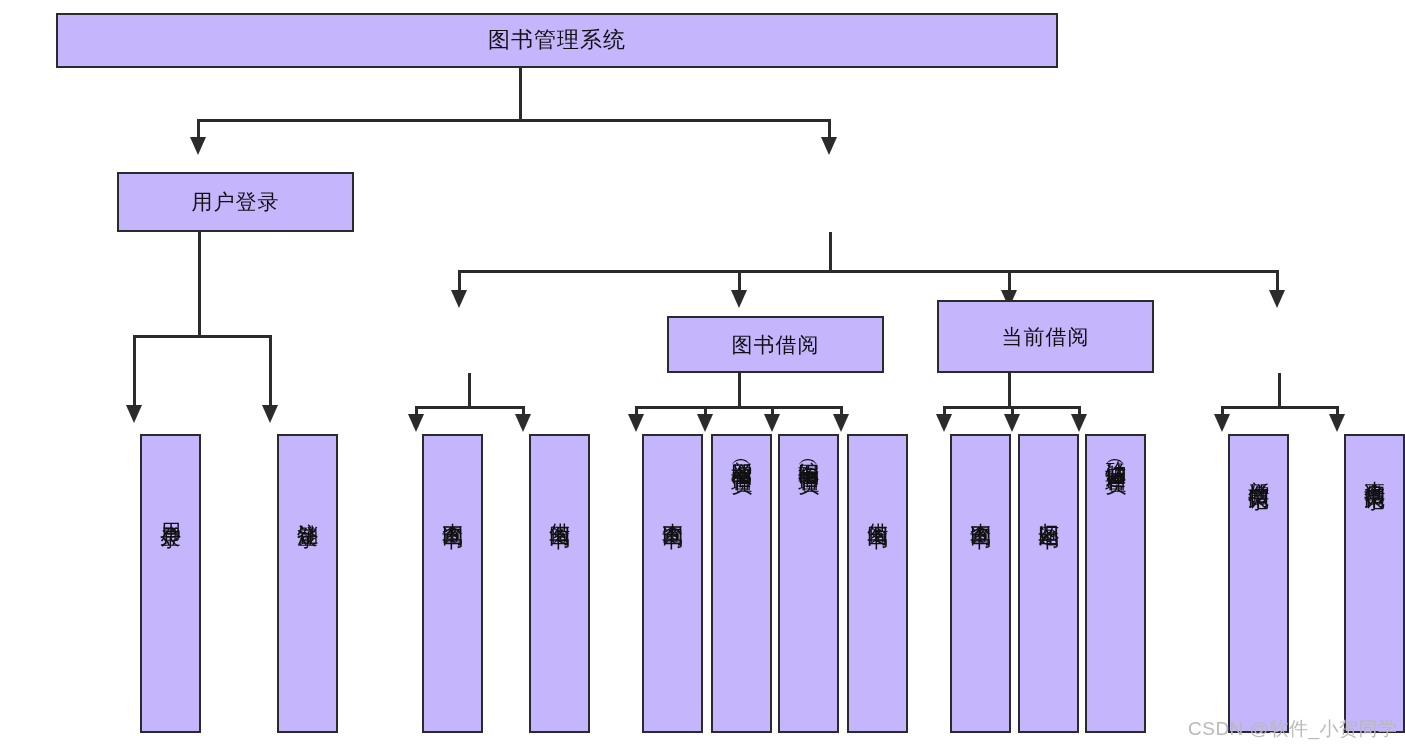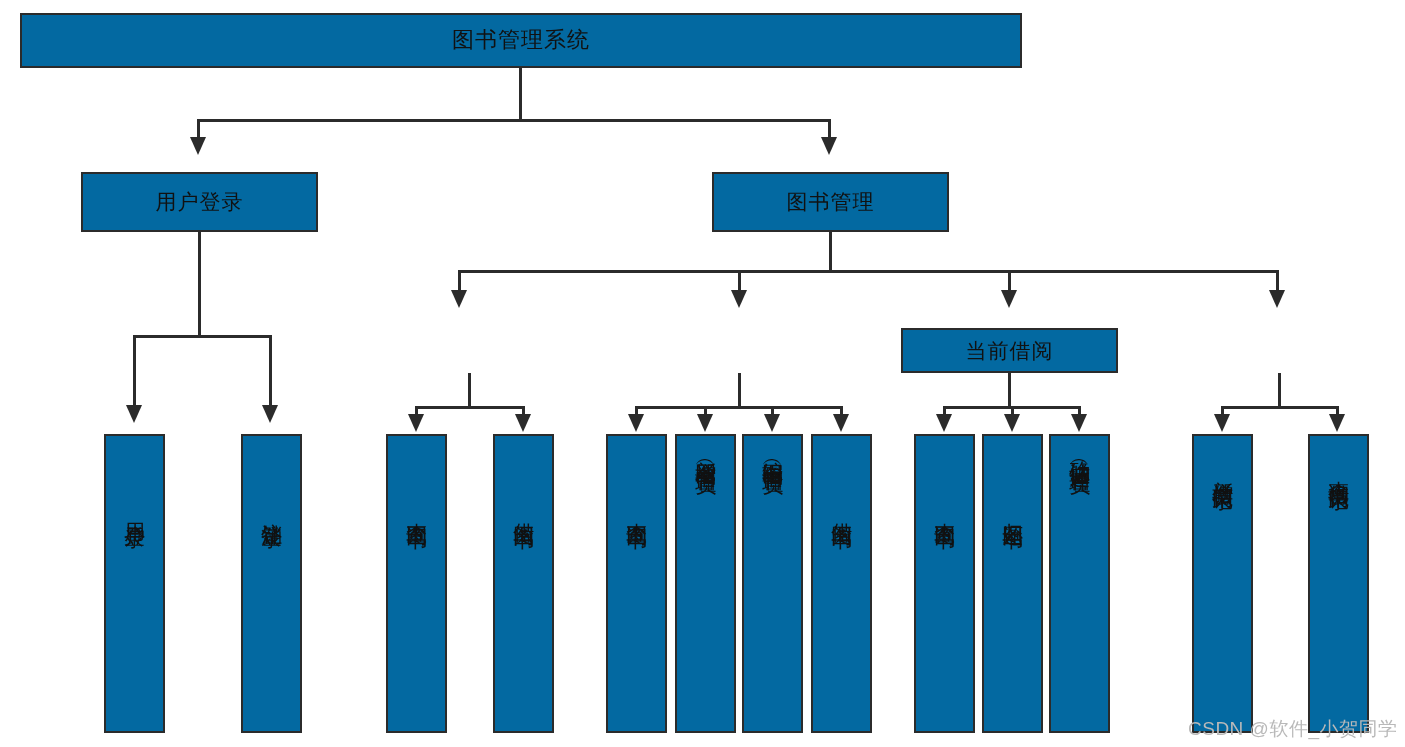--- a/index.html
+++ b/index.html
@@ -15,26 +15,27 @@
     position: relative;
     width: 1405px;
     height: 747px;
     background: #ffffff;
     overflow: hidden;
   }
   
   .node {
     position: absolute;
     box-sizing: border-box;
-    background: #0369a1;
+    background: #c4b5fd;
     border: 2px solid #2b2b2b;
     display: flex;
     align-items: center;
     justify-content: center;
     color: #111111;
+    margin-left: 36px;
   }
   .node.h-label {
     font-size: 21px;
     letter-spacing: 1px;
     line-height: 1.2;
   }
   .node.root {
     font-size: 22px;
   }
   
@@ -92,43 +93,43 @@
   <div class="hline" style="left:197px; top:119px; width:634px; height:3px;"></div>
   <div class="vline" style="left:197px; top:119px; width:3px; height:20px;"></div>
   <div class="arrow" style="left:190px; top:137px;"></div>
   <div class="vline" style="left:828px; top:119px; width:3px; height:20px;"></div>
   <div class="arrow" style="left:821px; top:137px;"></div>
 
   <div class="node h-label" style="left:81px; top:172px; width:237px; height:60px;">
     <span>用户登录</span>
   </div>
 
-  <div class="node h-label" style="left:712px; top:172px; width:237px; height:60px;">
-    <span>图书管理</span>
-  </div>
 
   <div class="vline" style="left:198px; top:232px; width:3px; height:105px;"></div>
   <div class="hline" style="left:133px; top:335px; width:139px; height:3px;"></div>
   <div class="vline" style="left:133px; top:335px; width:3px; height:72px;"></div>
   <div class="arrow" style="left:126px; top:405px;"></div>
   <div class="vline" style="left:269px; top:335px; width:3px; height:72px;"></div>
   <div class="arrow" style="left:262px; top:405px;"></div>
 
   <div class="vline" style="left:829px; top:232px; width:3px; height:40px;"></div>
   <div class="hline" style="left:458px; top:270px; width:821px; height:3px;"></div>
   <div class="vline" style="left:458px; top:270px; width:3px; height:22px;"></div>
   <div class="arrow" style="left:451px; top:290px;"></div>
   <div class="vline" style="left:738px; top:270px; width:3px; height:22px;"></div>
   <div class="arrow" style="left:731px; top:290px;"></div>
   <div class="vline" style="left:1008px; top:270px; width:3px; height:22px;"></div>
   <div class="arrow" style="left:1001px; top:290px;"></div>
   <div class="vline" style="left:1276px; top:270px; width:3px; height:22px;"></div>
   <div class="arrow" style="left:1269px; top:290px;"></div>
 
-  <div class="node h-label" style="left:901px; top:328px; width:217px; height:45px;">
+  <div class="node h-label" style="left:631px; top:316px; width:217px; height:57px;">
+    <span>图书借阅</span>
+  </div>
+  <div class="node h-label" style="left:901px; top:300px; width:217px; height:73px;">
     <span>当前借阅</span>
   </div>
 
   <div class="vline" style="left:468px; top:373px; width:3px; height:35px;"></div>
   <div class="hline" style="left:415px; top:406px; width:110px; height:3px;"></div>
   <div class="vline" style="left:415px; top:406px; width:3px; height:12px;"></div>
   <div class="arrow" style="left:408px; top:414px;"></div>
   <div class="vline" style="left:522px; top:406px; width:3px; height:12px;"></div>
   <div class="arrow" style="left:515px; top:414px;"></div>
 

